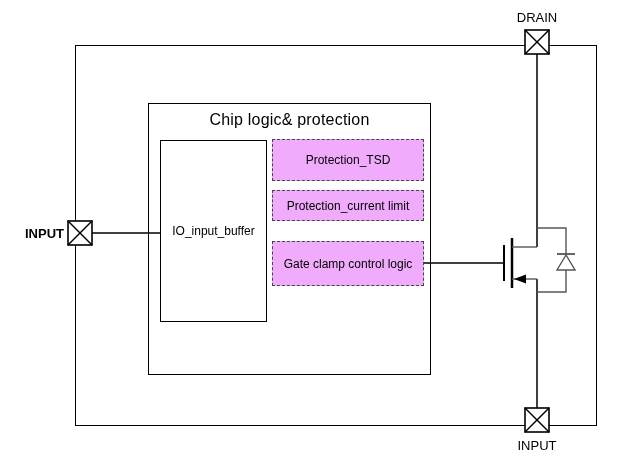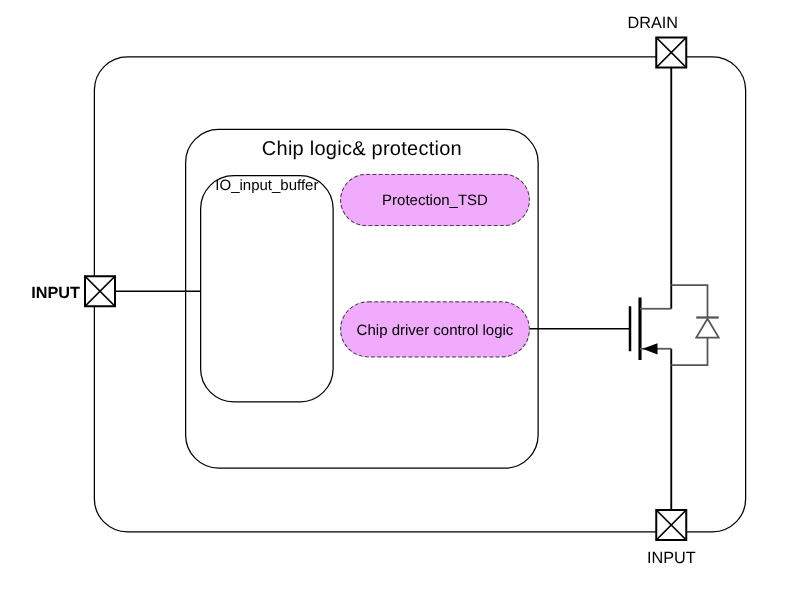--- a/index.html
+++ b/index.html
@@ -1,40 +1,40 @@
 <!DOCTYPE html>
 <html><head>
 <meta charset="utf-8">
 <style>
   * { margin:0; padding:0; box-sizing:border-box; }
   html,body { background:#ffffff; }
   .canvas {
     position:relative; width:630px; height:474px; background:#ffffff;
     font-family:"Liberation Sans", sans-serif; color:#000; overflow:hidden;
   }
-  .box { position:absolute;border-radius:27px; }
+  .box { position:absolute; }
   .outer { left:75px; top:45px; width:522px; height:381px; border:1.5px solid #000; }
   .chip  { left:148px; top:103px; width:283px; height:272px; border:1.5px solid #000; background:#fff; }
   .chip-title { position:absolute; top:7px; left:0; width:100%; text-align:center; font-size:16px; letter-spacing:0.2px; }
   .io {
     left:160px; top:140px; width:107px; height:182px; border:1.4px solid #000;
-    display:flex; align-items:flex-start; justify-content:center; font-size:12px; text-align:center; background:#fff;
+    display:flex; align-items:center; justify-content:center; font-size:12px; text-align:center; background:#fff;
   }
   .dashed {
     left:272px; width:152px; border:1.2px dashed #444; background:#f0abfc;
     display:flex; flex-direction:column; align-items:center; justify-content:center;
     font-size:12px; text-align:center; line-height:16px;
   }
   .tsd    { top:139px; height:42px; }
   .climit { top:190px; height:31px; }
   .gdrive { top:241px; height:45px; }
   .vclamp { top:303px; height:35px; }
   .pad-label { position:absolute; font-size:13px; }
   .input-label  { left:14px;  top:226px; width:50px; text-align:right;font-weight:bold; }
-  .drain-label  { left:502px; top:10px;  width:70px; text-align:left; }
+  .drain-label  { left:502px; top:10px;  width:70px; text-align:center; }
   .source-label { left:502px; top:438px; width:70px; text-align:center; }
   svg.wires { position:absolute; left:0; top:0; pointer-events:none; }
 </style>
 </head>
 <body>
 
 <div class="canvas">
 
   <div class="box outer"></div>
 
@@ -43,23 +43,26 @@
   </div>
 
   <div class="box io">
     <span>IO_input_buffer</span>
   </div>
 
   <div class="box dashed tsd">
     <span>Protection_TSD</span>
   </div>
 
+  <div class="box dashed climit">
+    <span>Protection_current limit</span>
+  </div>
 
   <div class="box dashed gdrive">
-    <span>Chip driver control logic</span>
+    <span>Gate clamp control logic</span>
   </div>
 
 
   <div class="pad-label input-label">INPUT</div>
   <div class="pad-label drain-label">DRAIN</div>
   <div class="pad-label source-label">INPUT</div>
 
   <svg class="wires" width="630" height="474" viewBox="0 0 630 474">
 
     <line x1="92" y1="233" x2="160" y2="233" stroke="#000" stroke-width="1.3"></line>

